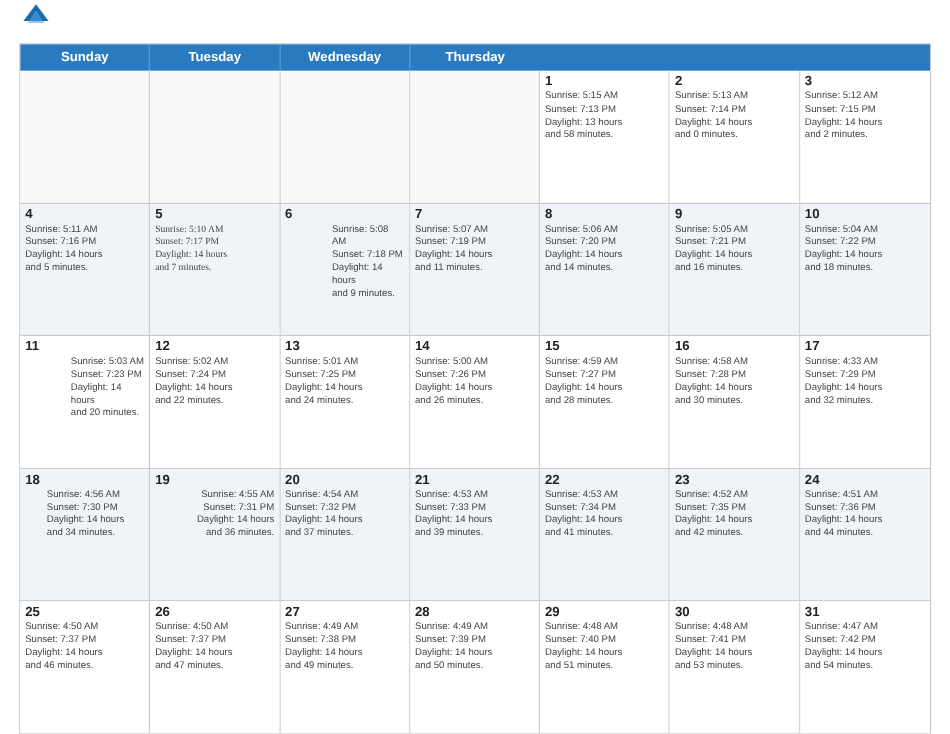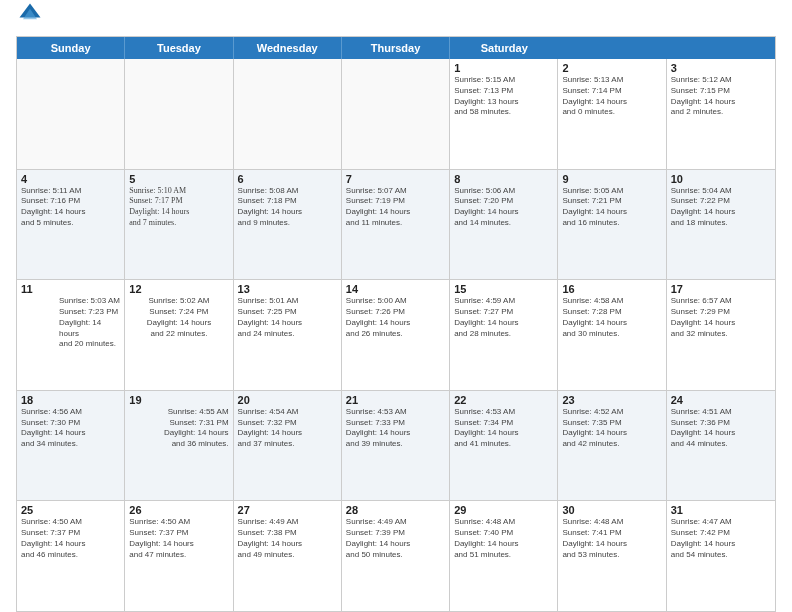--- a/index.html
+++ b/index.html
@@ -136,21 +136,20 @@
       <div class="title-location"></div>
     </div>
   </div>
 
   <div class="calendar">
     <div class="cal-header">
     <div class="cal-header-cell">Sunday</div>
         <div class="cal-header-cell">Tuesday</div>
         <div class="cal-header-cell">Wednesday</div>
         <div class="cal-header-cell">Thursday</div>
-        <div class="cal-header-cell">Saturday</div>
       </div>
     <div class="cal-body">
     <div class="cal-row">
           <div class="cal-cell empty"></div>
           <div class="cal-cell empty"></div>
           <div class="cal-cell empty"></div>
           <div class="cal-cell empty"></div>
           <div class="cal-cell">
             <span class="day-num">1</span>
             <div class="cell-info" style="white-space: pre-line;">Sunrise: 5:15 AM
@@ -183,21 +182,21 @@
           </div>
           <div class="cal-cell shaded">
             <span class="day-num">5</span>
             <div class="cell-info" style="white-space: pre-line; font-family: Liberation Serif, serif;">Sunrise: 5:10 AM
 Sunset: 7:17 PM
 Daylight: 14 hours
 and 7 minutes.</div>
           </div>
           <div class="cal-cell shaded">
             <span class="day-num">6</span>
-            <div class="cell-info" style="white-space: pre-line;">Sunrise: 5:08 AM
+            <div class="cell-info" style="white-space: pre-line; margin-left: 39px;">Sunrise: 5:08 AM
 Sunset: 7:18 PM
 Daylight: 14 hours
 and 9 minutes.</div>
           </div>
           <div class="cal-cell shaded">
             <span class="day-num">7</span>
             <div class="cell-info" style="white-space: pre-line;">Sunrise: 5:07 AM
 Sunset: 7:19 PM
 Daylight: 14 hours
 and 11 minutes.</div>
@@ -227,21 +226,21 @@
         <div class="cal-row">
           <div class="cal-cell">
             <span class="day-num">11</span>
             <div class="cell-info" style="white-space: pre-line; margin-left: 38px;">Sunrise: 5:03 AM
 Sunset: 7:23 PM
 Daylight: 14 hours
 and 20 minutes.</div>
           </div>
           <div class="cal-cell">
             <span class="day-num">12</span>
-            <div class="cell-info" style="white-space: pre-line; text-align: center;">Sunrise: 5:02 AM
+            <div class="cell-info" style="white-space: pre-line;">Sunrise: 5:02 AM
 Sunset: 7:24 PM
 Daylight: 14 hours
 and 22 minutes.</div>
           </div>
           <div class="cal-cell">
             <span class="day-num">13</span>
             <div class="cell-info" style="white-space: pre-line;">Sunrise: 5:01 AM
 Sunset: 7:25 PM
 Daylight: 14 hours
 and 24 minutes.</div>
@@ -262,30 +261,30 @@
           </div>
           <div class="cal-cell">
             <span class="day-num">16</span>
             <div class="cell-info" style="white-space: pre-line;">Sunrise: 4:58 AM
 Sunset: 7:28 PM
 Daylight: 14 hours
 and 30 minutes.</div>
           </div>
           <div class="cal-cell">
             <span class="day-num">17</span>
-            <div class="cell-info" style="white-space: pre-line;">Sunrise: 6:57 AM
+            <div class="cell-info" style="white-space: pre-line;">Sunrise: 4:33 AM
 Sunset: 7:29 PM
 Daylight: 14 hours
 and 32 minutes.</div>
           </div>
         </div>
         <div class="cal-row">
           <div class="cal-cell shaded">
             <span class="day-num">18</span>
-            <div class="cell-info" style="white-space: pre-line;">Sunrise: 4:56 AM
+            <div class="cell-info" style="white-space: pre-line; margin-left: 18px;">Sunrise: 4:56 AM
 Sunset: 7:30 PM
 Daylight: 14 hours
 and 34 minutes.</div>
           </div>
           <div class="cal-cell shaded">
             <span class="day-num">19</span>
             <div class="cell-info" style="white-space: pre-line; text-align: right;">Sunrise: 4:55 AM
 Sunset: 7:31 PM
 Daylight: 14 hours
 and 36 minutes.</div>

